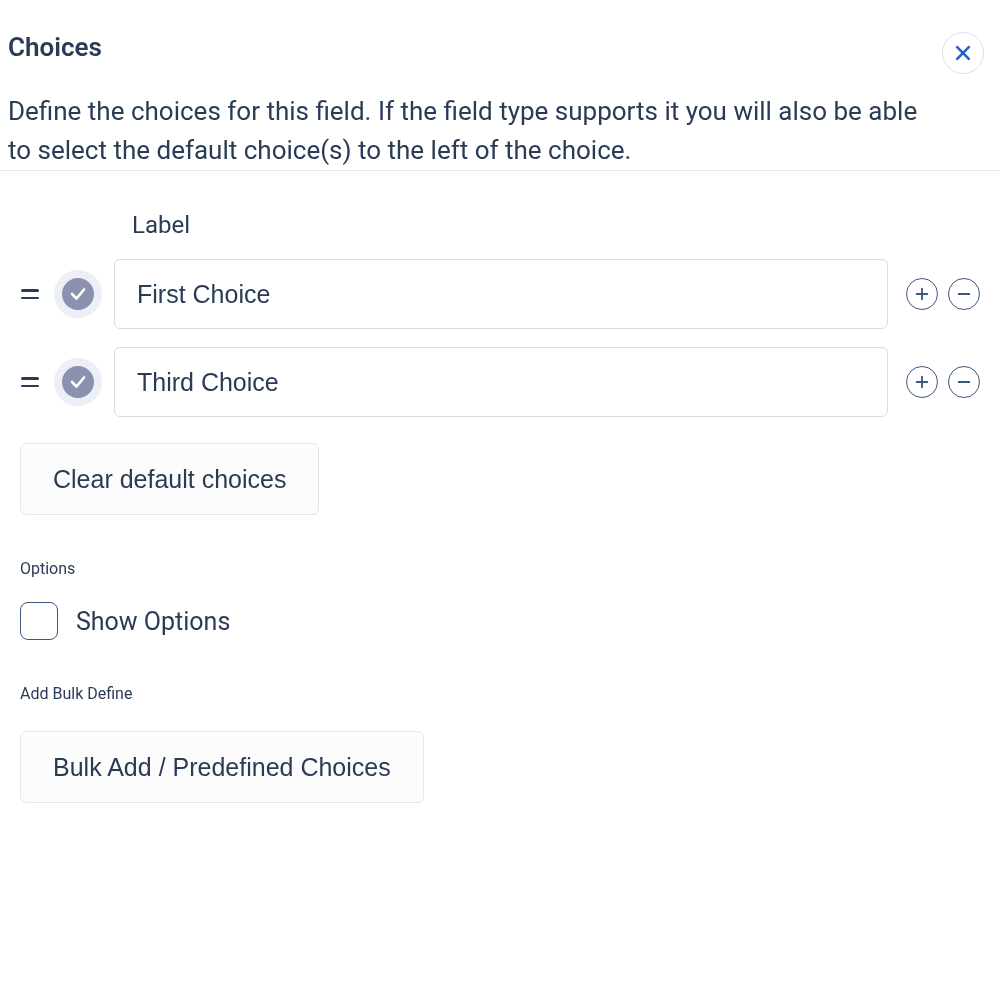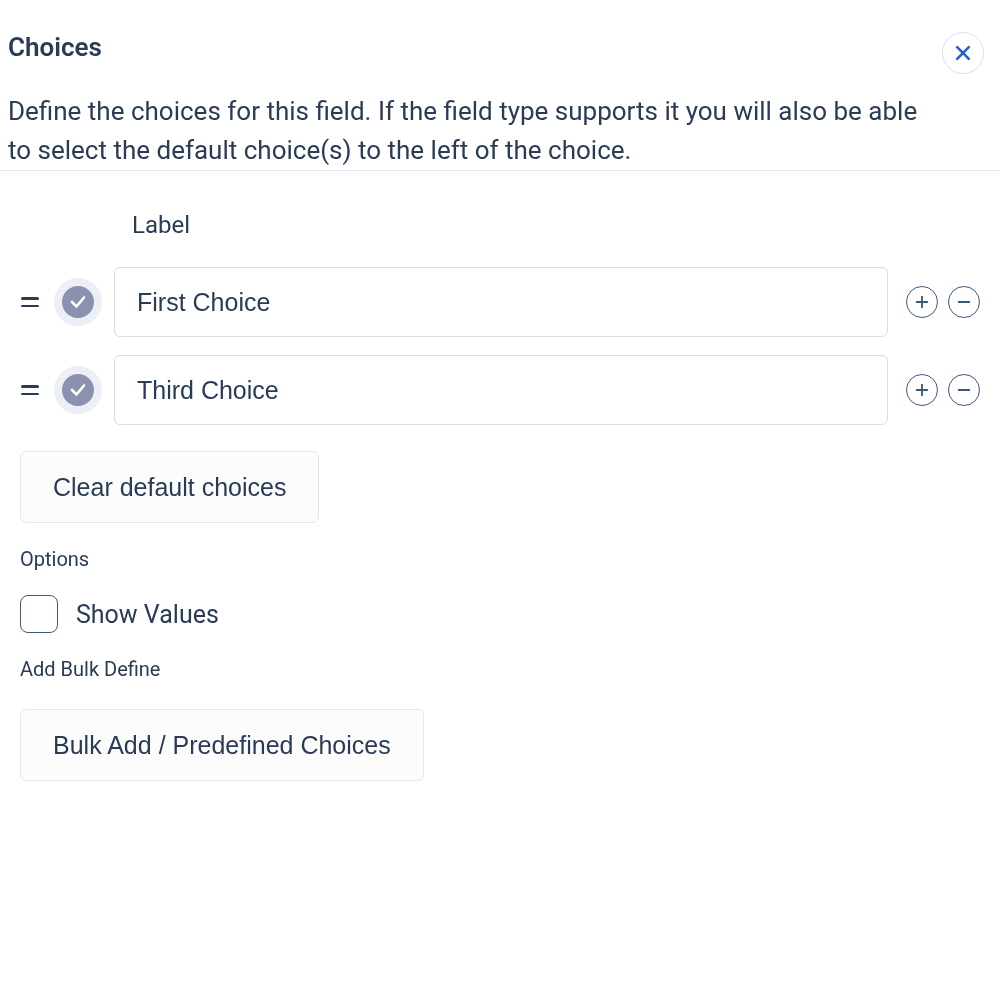--- a/index.html
+++ b/index.html
@@ -46,21 +46,21 @@
   .divider {
     height: 1px;
     background: #e5e9f0;
     margin: 0 -8px 40px -8px;
   }
   .content { padding: 0 12px; }
   .label-header {
     font-size: 24px;
     color: #2a3b55;
     margin-left: 112px;
-    margin-bottom: 28px;
+    margin-bottom: 20px;
     font-weight: 400;
   }
   .choice-row {
     display: flex;
     align-items: center;
     margin-bottom: 18px;
     gap: 12px;
   }
   .drag-handle {
     width: 22px;
@@ -135,23 +135,23 @@
     border: 1.5px solid #e3e7ee;
     background: #fcfcfd;
     border-radius: 6px;
     font-size: 25px;
     color: #2a3b55;
     cursor: pointer;
     display: inline-flex;
     align-items: center;
   }
   .section-heading {
-    font-size: 20px;
-    color: #2a3b55;
-    margin-top: 24px;
+    font-size: 16px;
+    color: #2a3b55;
+    margin-top: 44px;
     margin-bottom: 24px;
     font-weight: 400;
   }
   .checkbox-row {
     display: flex;
     align-items: center;
     gap: 18px;
     cursor: pointer;
   }
   .checkbox-box {
@@ -257,19 +257,19 @@
     </div>
   </div>
 </div>
 
   <button class="clear-btn">Clear default choices</button>
 
   <div class="section-heading">Options</div>
 
   <label class="checkbox-row">
     <span class="checkbox-box"></span>
-    <span class="checkbox-label">Show Values</span>
+    <span class="checkbox-label">Show Options</span>
   </label>
 
   <div class="section-heading">Add Bulk Define</div>
 
   <button class="bulk-btn">Bulk Add / Predefined Choices</button>
 </div>
 
 </body></html>

